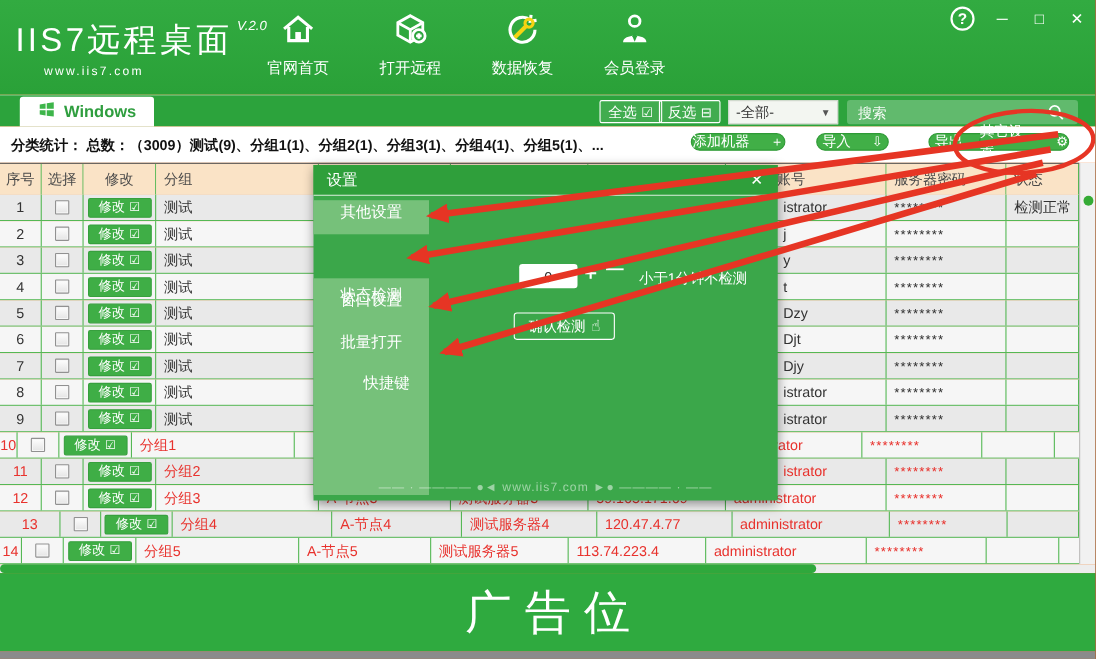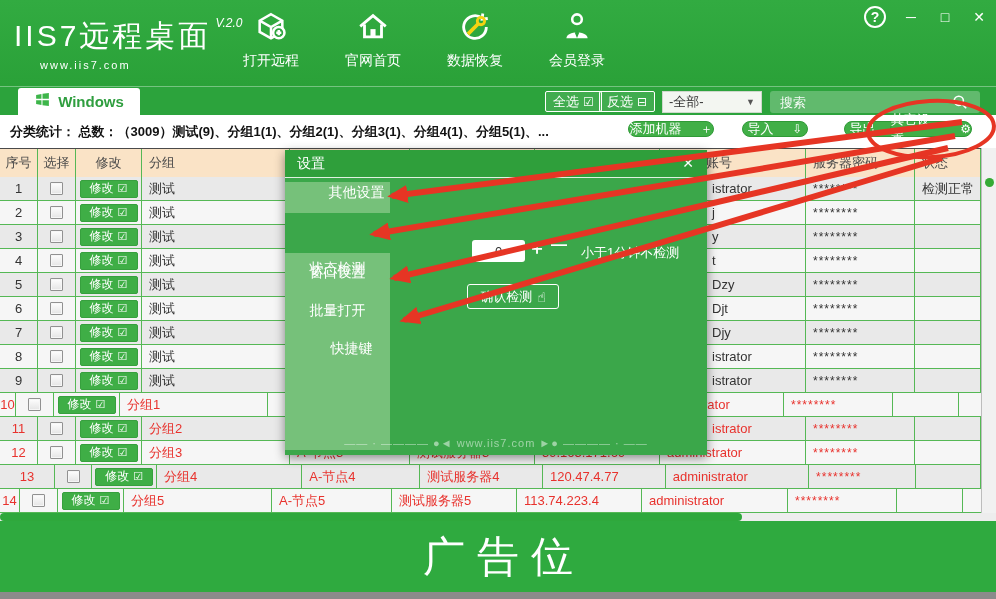--- a/index.html
+++ b/index.html
@@ -114,38 +114,38 @@
   <div class="header">
     <div class="logo">
       <div class="logo-line1">
         <span>IIS7远程桌面</span><span class="logo-ver">V.2.0</span>
       </div>
       <div class="logo-site">www.iis7.com</div>
     </div>
     <div class="nav">
       <div class="nav-item">
         <span>
+          <svg viewBox="0 0 24 24" width="34" height="34" fill="none" stroke="#fff" stroke-width="2">
+            <path d="M3 11.5 L12 4 L21 11.5"></path>
+              <path d="M6 10.2 V19 H18 V10.2"></path>
+              <rect x="10.2" y="13.5" width="3.6" height="5.5" fill="#fff" stroke="none"></rect>
+          </svg>
+        </span>
+        <span class="nav-label">官网首页</span>
+      </div>
+      <div class="nav-item">
+        <span>
           <svg viewBox="0 0 24 24" width="34" height="34" fill="none" stroke="#fff" stroke-width="1.8">
             <path d="M12 3 L20 7.5 V15.5 L12 20 L4 15.5 V7.5 Z"></path>
               <path d="M4 7.5 L12 12 L20 7.5 M12 12 V20"></path>
             <circle cx="17.5" cy="16" r="4" fill="#2ca53d"></circle>
               <path d="M17.5 14.2 V17.8 M15.7 16 H19.3"></path>
           </svg>
         </span>
         <span class="nav-label">打开远程</span>
-      </div>
-      <div class="nav-item">
-        <span>
-          <svg viewBox="0 0 24 24" width="34" height="34" fill="none" stroke="#fff" stroke-width="2">
-            <path d="M3 11.5 L12 4 L21 11.5"></path>
-              <path d="M6 10.2 V19 H18 V10.2"></path>
-              <rect x="10.2" y="13.5" width="3.6" height="5.5" fill="#fff" stroke="none"></rect>
-          </svg>
-        </span>
-        <span class="nav-label">官网首页</span>
       </div>
       <div class="nav-item">
         <span>
           <svg viewBox="0 0 24 24" width="34" height="34" fill="none">
             <path d="M20 12 a8 8 0 1 1 -3 -6.2" stroke="#fff" stroke-width="2"></path>
             <path d="M17.5 2.5 L17 6.5 L21 6" stroke="#fff" stroke-width="2"></path>
             <path d="M7 17 L15 9" stroke="#f5d312" stroke-width="2.6"></path>
             <circle cx="16.2" cy="7.8" r="2.6" stroke="#f5d312" stroke-width="2"></circle>
           </svg>
         </span>
@@ -518,21 +518,21 @@
   </div>
   <div class="graybar"></div>
 
   <div class="modal">
     <div class="modal-title">
       <span>设置</span>
       <span class="modal-close">✕</span>
     </div>
     <div class="m-side-band m-band1"></div>
     <div class="m-side-band m-block"></div>
-    <div class="m-item" style="top:32px;height:22px;margin-left:19px;">其他设置</div>
+    <div class="m-item" style="top:32px;height:22px;">其他设置</div>
     <div class="m-item" style="top:72px;height:30px;margin-top:32px;">状态检测</div>
     <div class="m-item" style="top:108px;height:30px;">窗口设置</div>
     <div class="m-item" style="top:146px;height:30px;">批量打开</div>
     <div class="m-item" style="top:184px;height:30px;padding-left:28px;">快捷键</div>
     <div class="spin-box">0</div>
     <div class="spin-plus">＋</div>
     <div class="spin-minus">—</div>
     <div class="spin-hint">小于1分钟不检测</div>
     <div class="confirm-btn">
       <span>确认检测</span>

